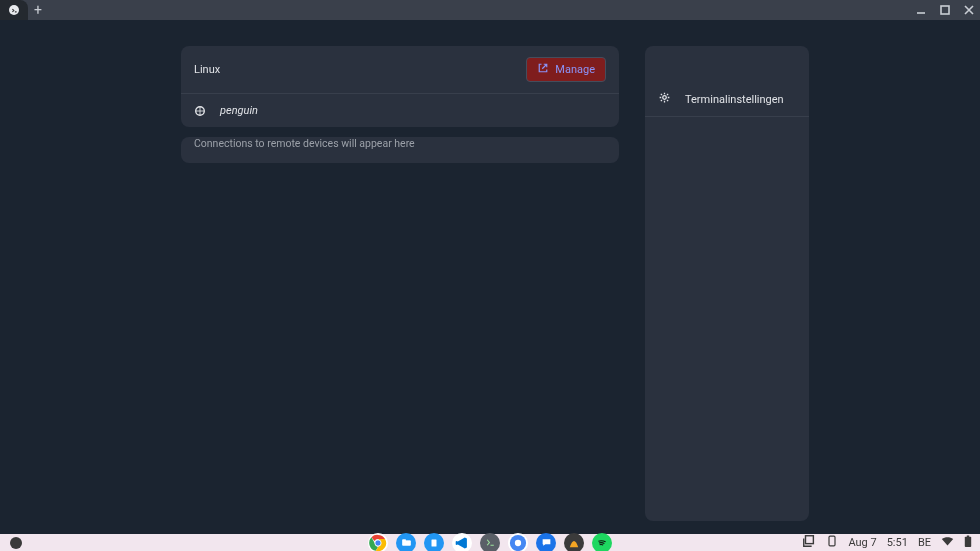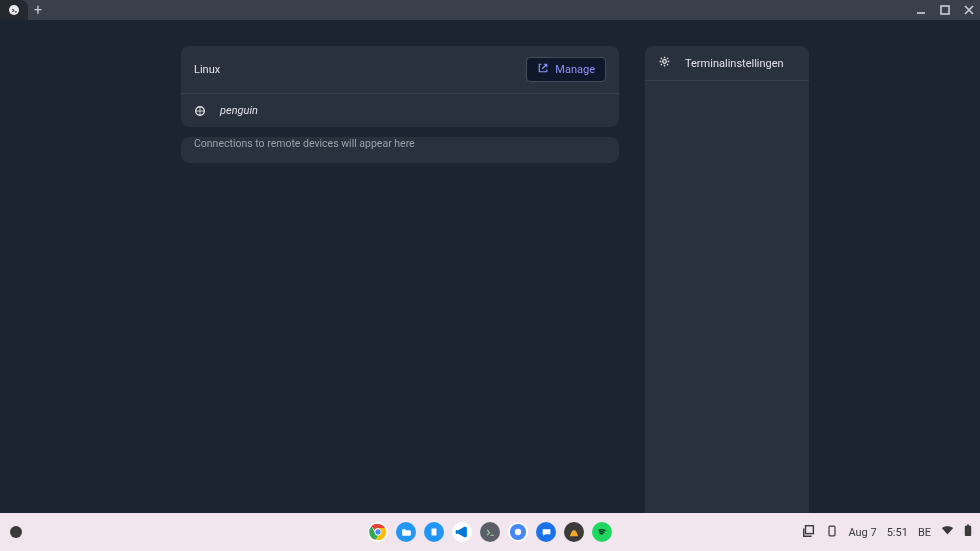--- a/index.html
+++ b/index.html
@@ -93,21 +93,21 @@
     padding:11px 13px;
     border-bottom:1px solid var(--card-sep);
   }
   .card-title {
     font-size:11px;
     color:var(--text);
   }
 
   .btn {
     display:flex;align-items:center;gap:6px;
-    background:#0f172a;
+    background:#7f1d1d;
     border:1px solid #454d5c;
     border-radius:4px;
     padding:4px 10px;
     color:var(--accent);
     font-size:11px;
     cursor:pointer;
   }
   .btn svg { width:12px;height:12px; }
 
   .card-row {
@@ -127,28 +127,28 @@
   }
 
   .side {
     width:164px;
   }
   .side .side-item {
     display:flex;align-items:center;gap:14px;
     padding:9px 13px;
     font-size:11px;
   }
-  .side-sep { border-bottom:1px solid var(--card-sep); }
+  .side-sep { border-bottom:1px solid var(--card-sep);margin-top:36px; }
   .side-item .right-icon { margin-left:auto; }
 
   
   .shelf {
     position:absolute;
     bottom:0;left:0;right:0;
-    height:38px;
+    height:17px;
     background: var(--shade);
     display:flex;
     align-items:center;
   }
   .shelf-left {
     padding-left:10px;
   }
   .launcher {
     width:12px;height:12px;border-radius:50%;
     background:#3a3a3a;

